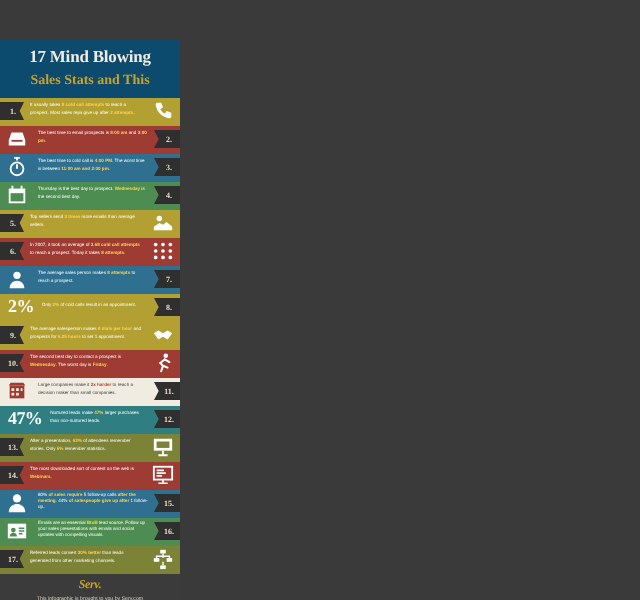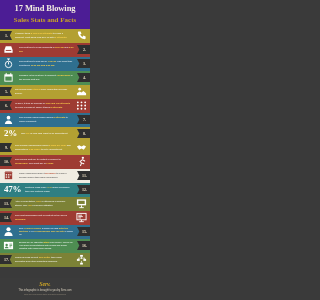--- a/index.html
+++ b/index.html
@@ -5,24 +5,25 @@
   html,body{margin:0;padding:0;}
   body{
     width:90px;height:300px;overflow:hidden;
     background:#3a3a3a;
     font-family:"Liberation Sans",sans-serif;
   }
   .page{width:90px;height:300px;position:relative;display:flex;flex-direction:column;}
 
   
   .header{
-    background:#4c1d95;
+    background:#0c4a6e;
     padding:4px 3px 5px 3px;
     text-align:center;
     flex:0 0 auto;
+    margin-top:20px;
   }
   .title{
     font-family:"Liberation Serif",serif;
     font-weight:bold;
     color:#f2ece0;
     font-size:8.5px;
     line-height:9.5px;
     letter-spacing:-0.1px;
   }
   .subtitle{
@@ -129,21 +130,21 @@
     margin-top:1px;
   }
 </style>
 </head>
 <body>
 
 <div class="page">
 
   <div class="header">
     <div class="title">17 Mind Blowing</div>
-    <div class="subtitle">Sales Stats and Facts</div>
+    <div class="subtitle">Sales Stats and This</div>
   </div>
 
   <div class="rows" id="rows">
       <div class="row" style="background: rgb(179, 160, 50);">
         <div class="tag left">1.</div>
         <div class="txt">It usually takes <span class="hl">8 cold call attempts</span> to reach a prospect. Most sales reps give up after <span class="hl">2 attempts</span>.</div>
         <div class="icon" style="color: rgb(255, 255, 255);">
           <svg viewBox="0 0 24 24">
             <path d="M6 3h4l2 5-3 2a12 12 0 0 0 5 5l2-3 5 2v4c0 1-1 2-2 2A17 17 0 0 1 4 5c0-1 1-2 2-2z" fill="currentColor"></path>
           </svg>

